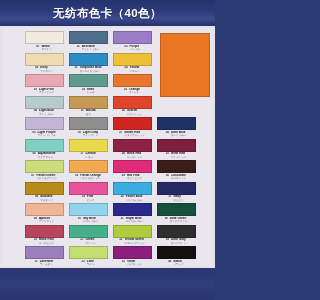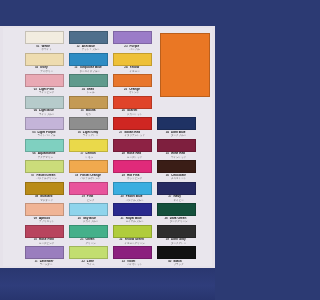--- a/index.html
+++ b/index.html
@@ -120,20 +120,23 @@
     background-image:
       repeating-linear-gradient(45deg, rgba(255,255,255,.12) 0 1px, transparent 1px 2px),
       repeating-linear-gradient(-45deg, rgba(0,0,0,.05) 0 1px, transparent 1px 2px);
   }
 </style>
 </head>
 <body>
 
 <div id="page">
 
+  <div class="header">
+    <div class="header-title">无纺布色卡（40色）</div>
+  </div>
 
   <div class="card">
     <div class="card-inner">
 
       <div class="grid">
           <div class="cell">
             <div class="swatch" style="background: rgb(242, 236, 224);"></div>
             <div class="lbl">
               <span class="num">01</span>
               <span class="names">

